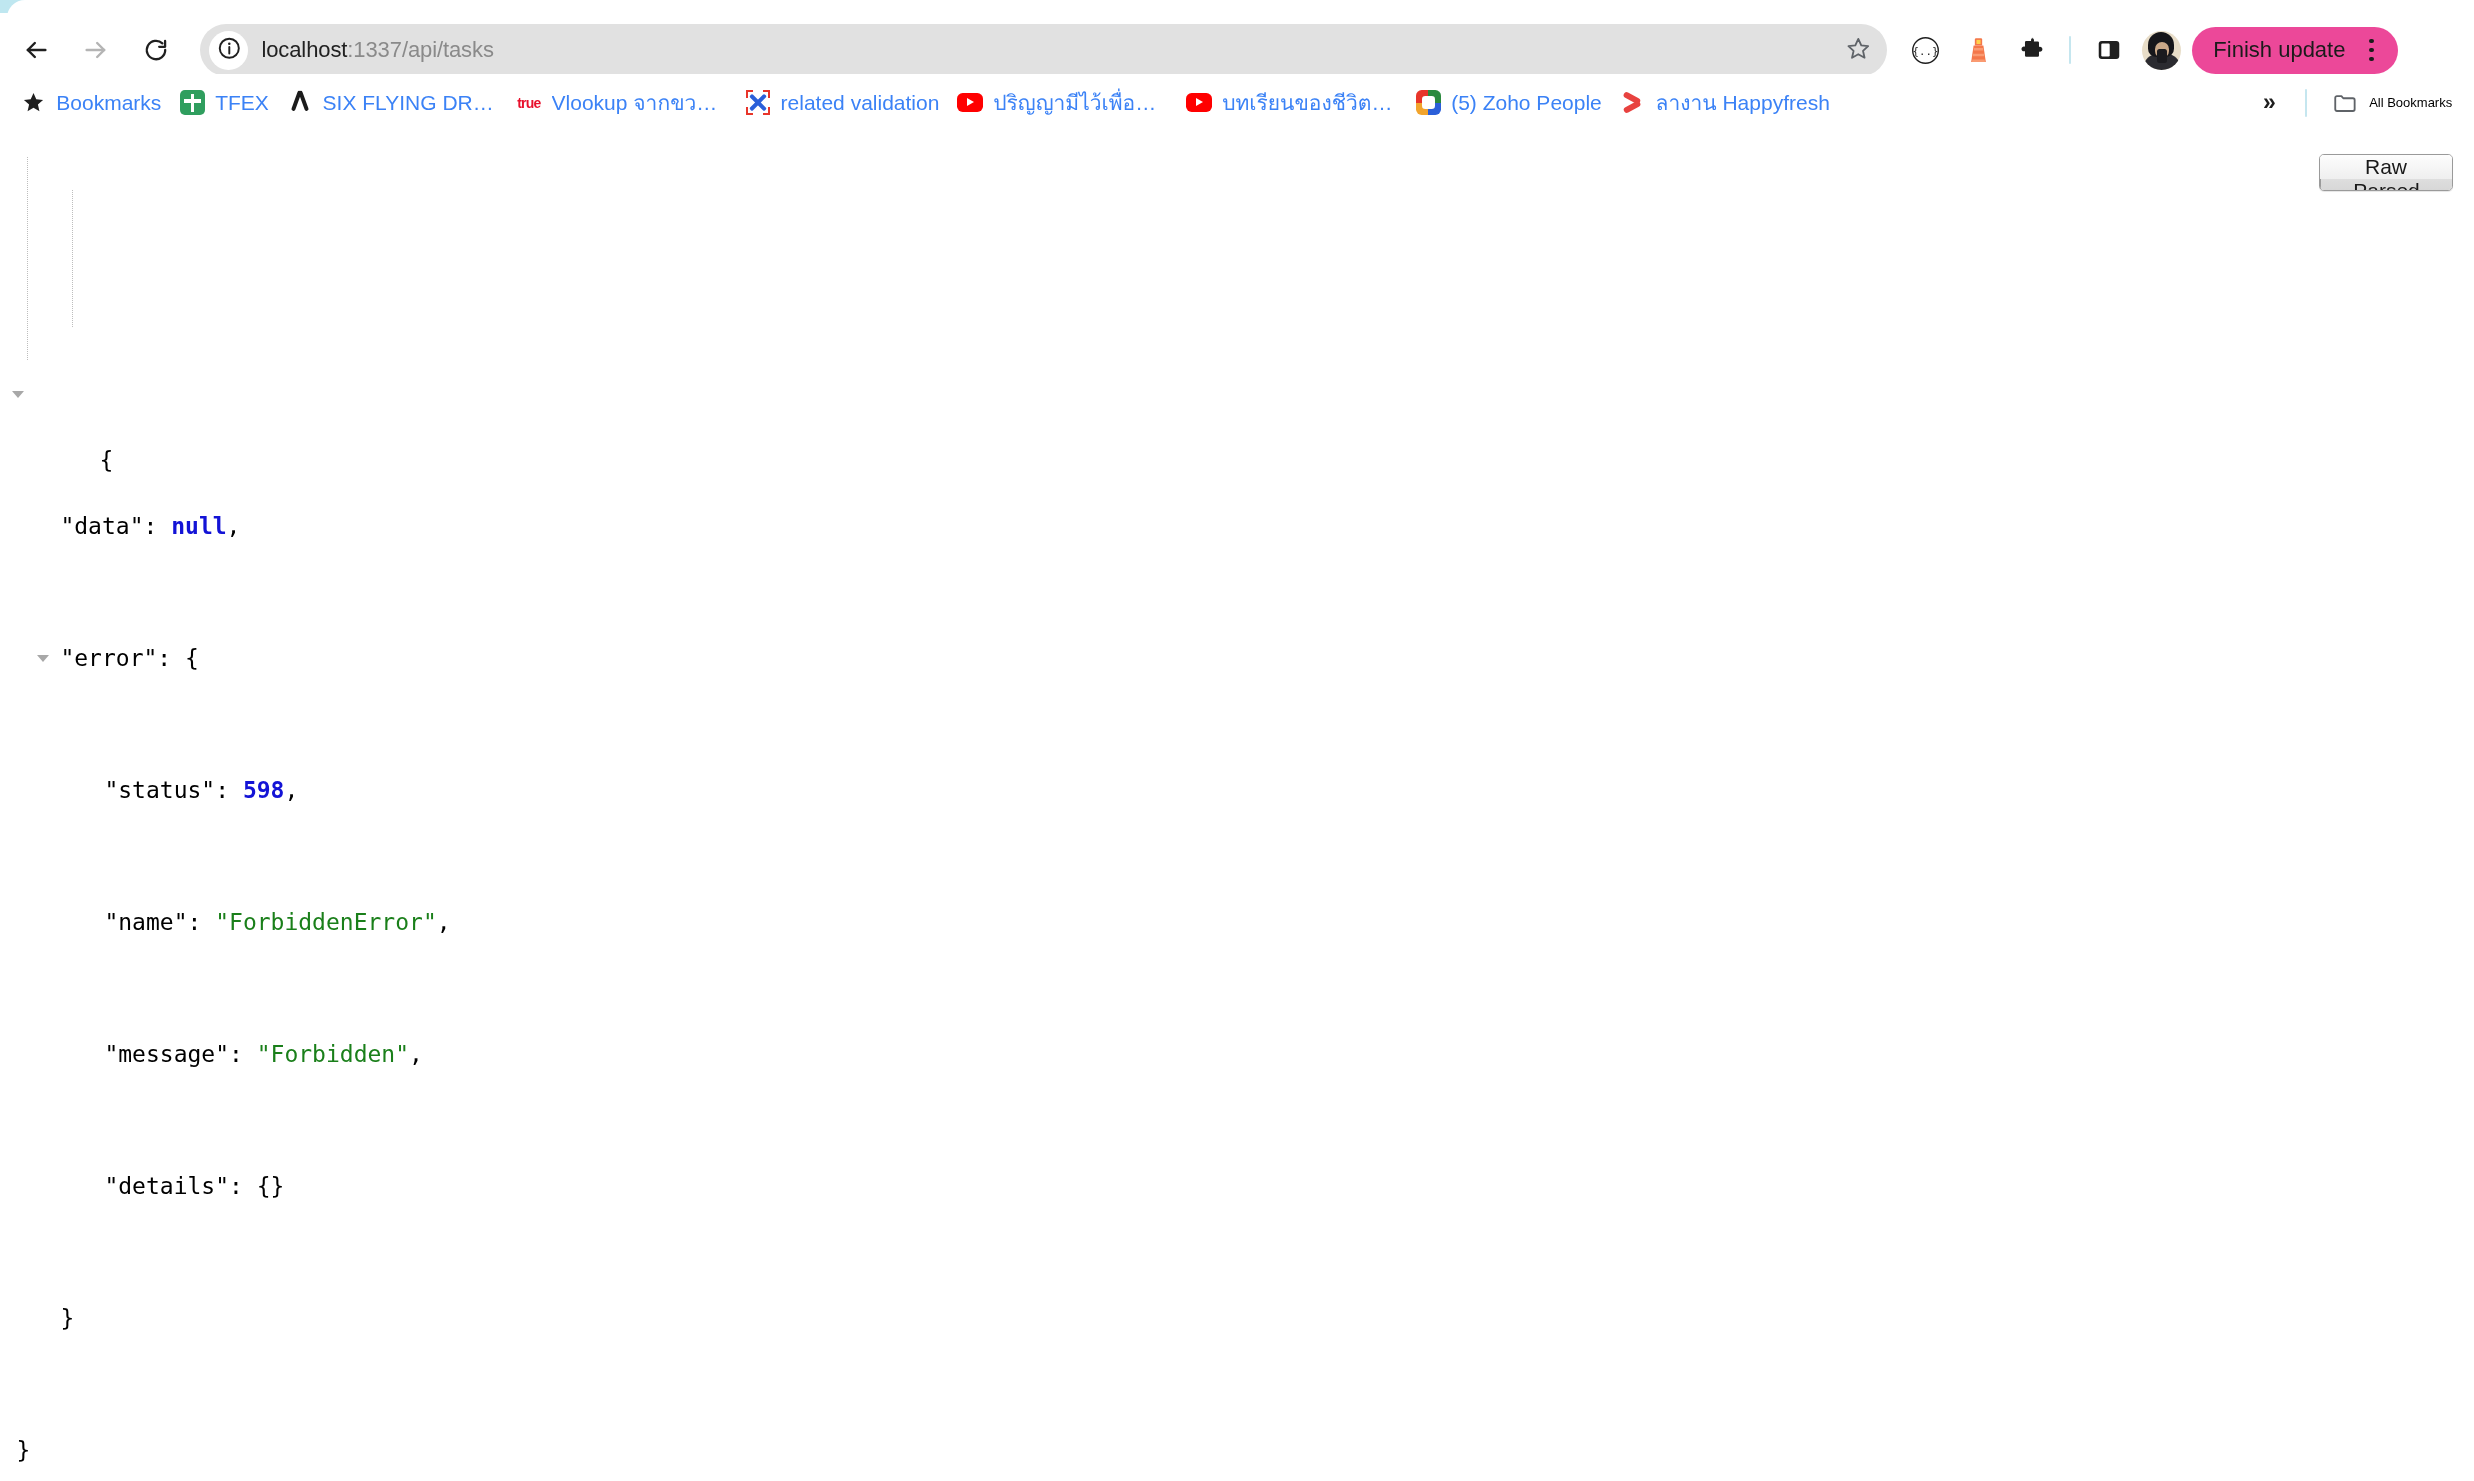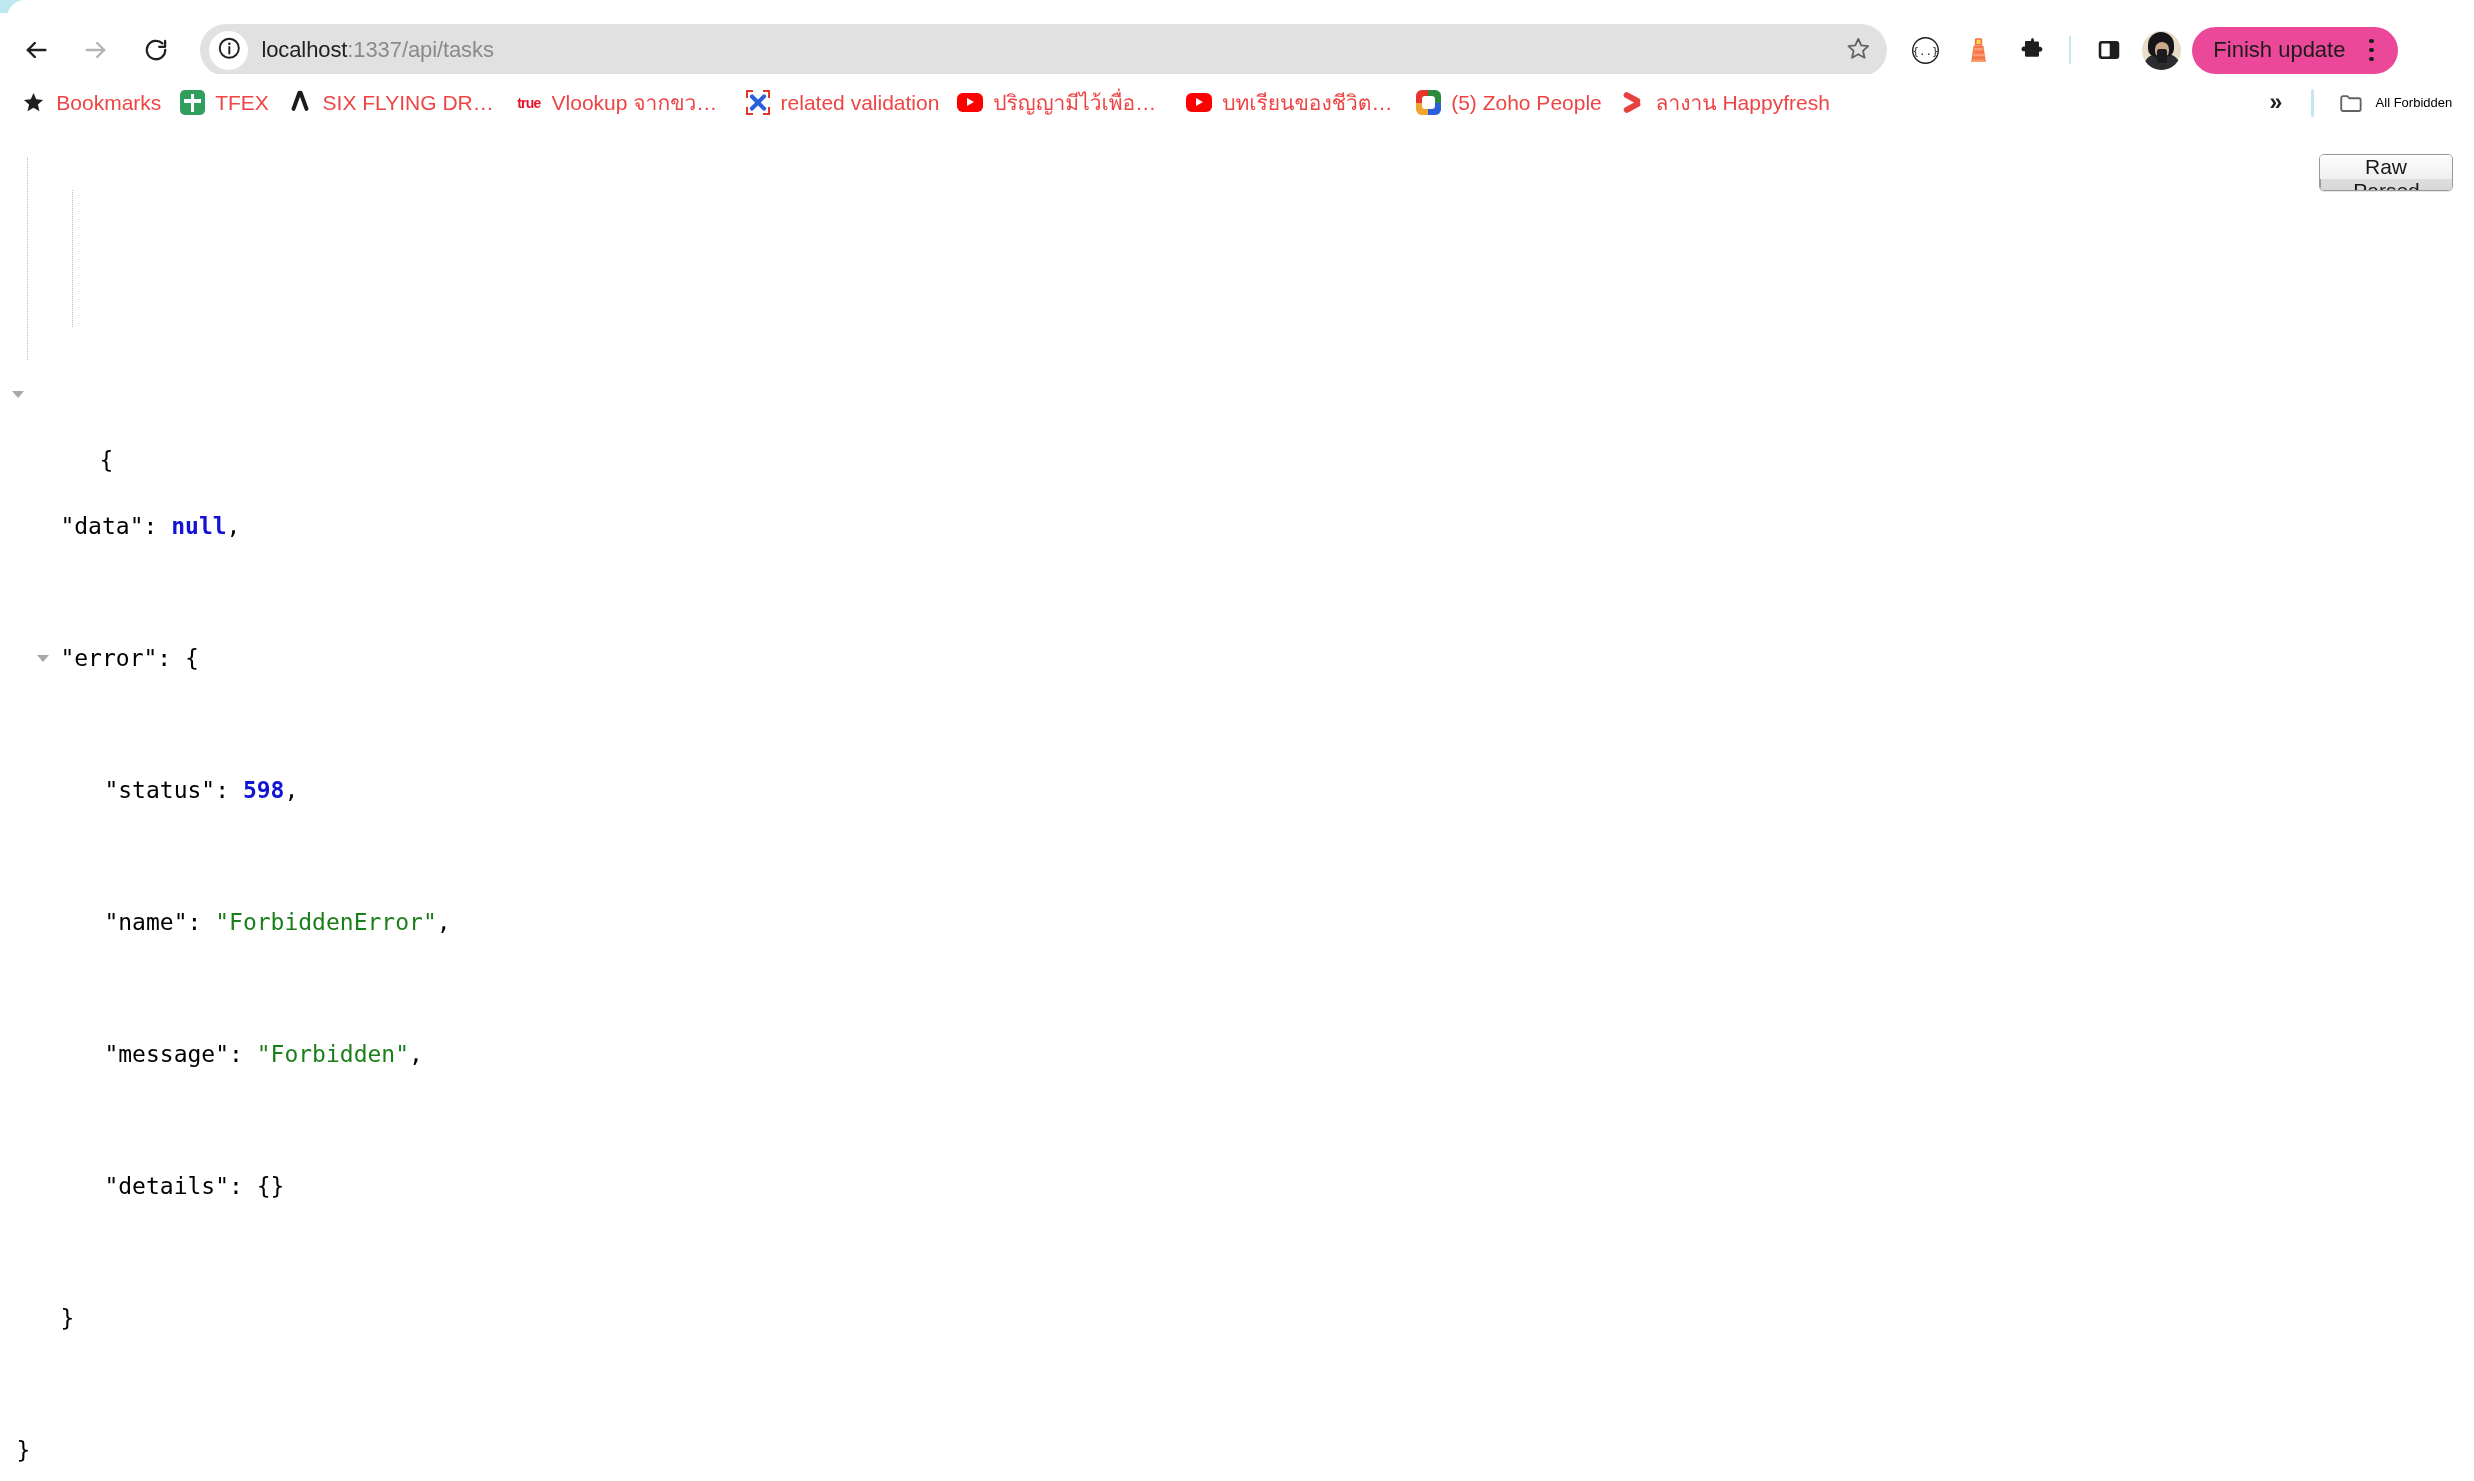--- a/index.html
+++ b/index.html
@@ -138,21 +138,21 @@
     display: flex; align-items: center;
     padding-left: 11.5px;
   }
   .bm {
     display: flex; align-items: center;
     height: 43px; padding: 0 9px;
     border-radius: 6.5px; flex: none;
     max-width: 229px;
   }
   .bm .bm-label {
-    font-size: 21px; color: #ef4444;
+    font-size: 21px; color: #3b82f6;
     white-space: nowrap; overflow: hidden; text-overflow: ellipsis;
     margin-left: 9.8px;
   }
   .bm-ico { width: 26px; height: 26px; flex: none; position: relative;
             display: flex; align-items: center; justify-content: center; }
 
   
   .ico-tfex { width: 24.6px; height: 24.6px; background: #2f9e5e; border-radius: 4.9px;
               position: relative; }
   .ico-tfex::before { content: ""; position: absolute; left: 10.6px; top: 3.3px;
@@ -473,21 +473,21 @@
   <div style="flex:1 1 auto"></div>
 
   <div class="bm-overflow">»</div>
   <div class="bm-sep"></div>
   <div class="all-bookmarks">
     <span class="bm-ico">
       <svg width="26" height="26" viewBox="0 0 24 24" fill="none" stroke="#5f6368" stroke-width="1.7" stroke-linejoin="round">
         <path d="M3 7.2a1.6 1.6 0 0 1 1.6-1.6h4.1l1.7 2h8.9a1.6 1.6 0 0 1 1.6 1.6v8.6a1.6 1.6 0 0 1-1.6 1.6H4.6A1.6 1.6 0 0 1 3 17.8z"></path>
       </svg>
     </span>
-    <span class="bm-label">All Forbidden</span>
+    <span class="bm-label">All Bookmarks</span>
   </div>
   <div style="width:13px;flex:none"></div>
 </div>
 
 <div class="content">
 
   <div class="toggle-wrap">
     <div class="toggle-btn">Raw</div>
     <div class="toggle-btn active">Parsed</div>
   </div>

